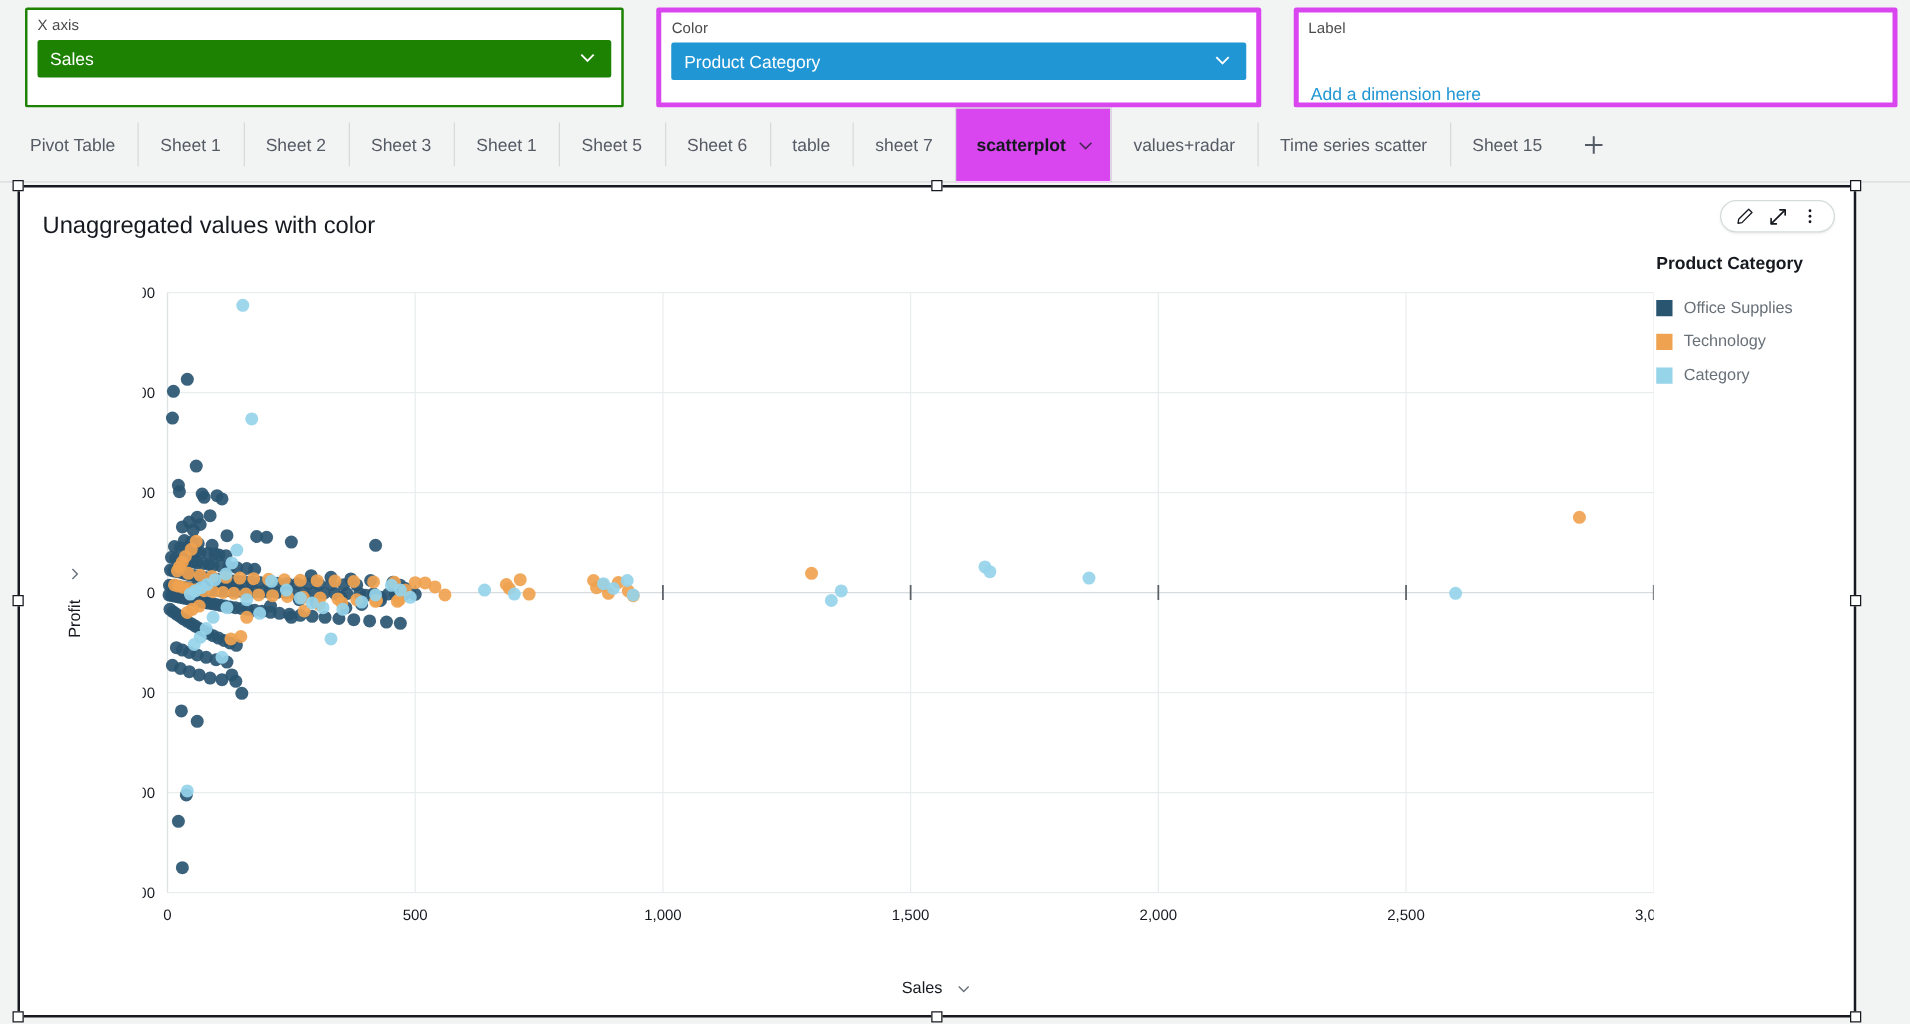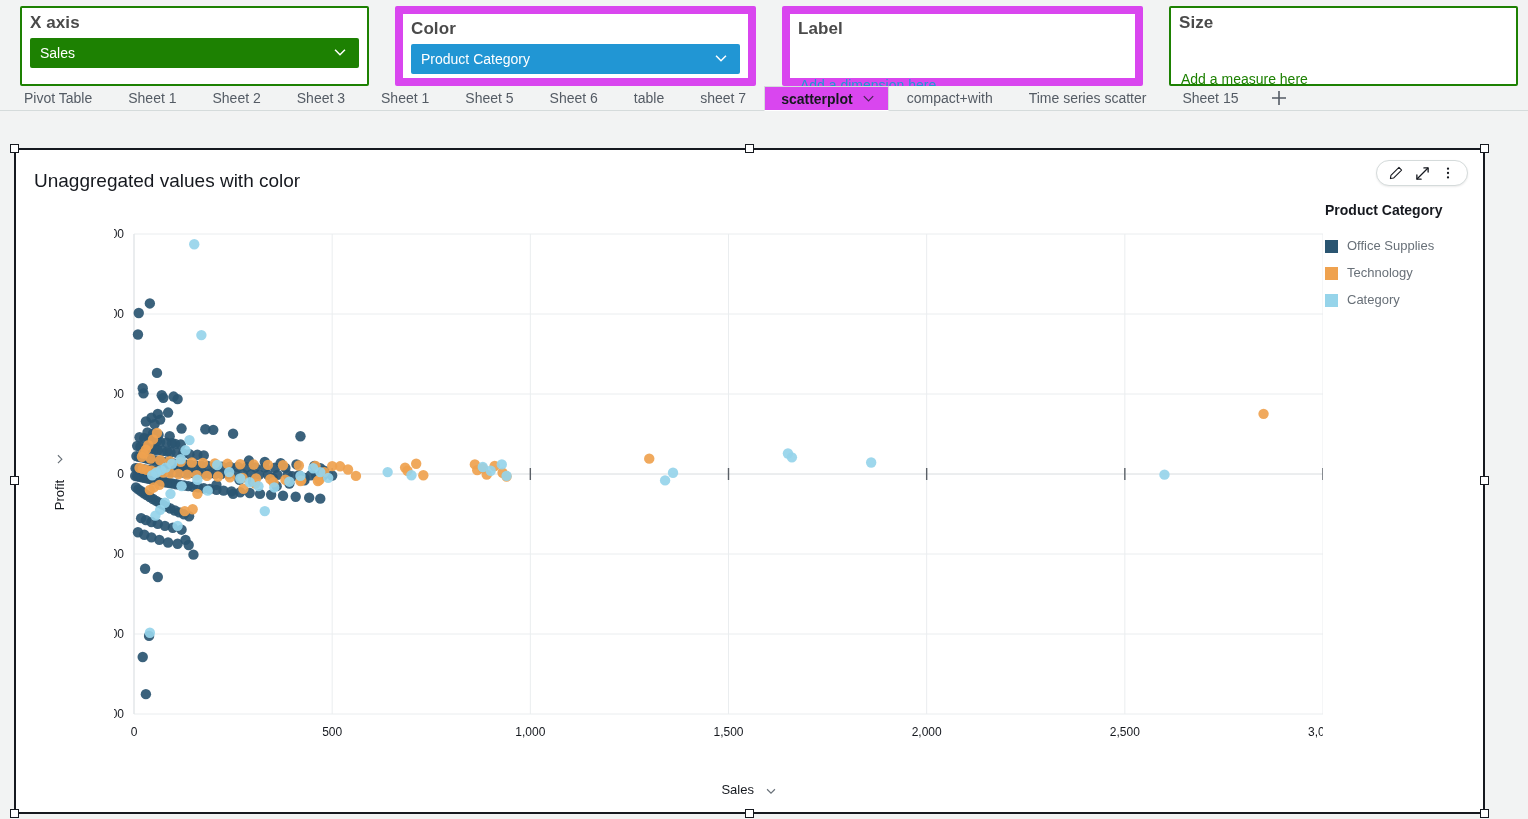--- a/index.html
+++ b/index.html
@@ -18,24 +18,24 @@
     height: 86px;
   }
   .well {
     flex: 1 1 0;
     background: #ffffff;
     border-radius: 2px;
     padding: 5px 8px 8px 8px;
     position: relative;
   }
   .well.green  { border: 2px solid #1d8102; }
-  .well.blue   { border: 8px solid #d946ef; }
+  .well.blue   { border: 4px solid #d946ef; }
   .well-label {
-    font-size: 17px;
-    font-weight: bold;
+    font-size: 12px;
+    font-weight: normal;
     color: #4a4a4a;
     margin-bottom: 5px;
     letter-spacing: .1px;
   }
   .pill {
     height: 30px;
     border-radius: 2px;
     display: flex;
     align-items: center;
     justify-content: space-between;
@@ -51,21 +51,21 @@
     font-size: 14px;
     padding: 6px 2px 0 2px;
     cursor: pointer;
     margin-top: 32px;
   }
   .placeholder.green { color: #1d8102; }
   .placeholder.blue  { color: #2196d4; }
 
   
   #sheet-tabs {
-    height: 25px;
+    height: 60px;
     display: flex;
     align-items: stretch;
     padding-left: 6px;
     border-bottom: 1px solid #d5dbdb;
     background: #f2f3f3;
     position: relative;
   }
   .tab {
     display: flex;
     align-items: center;
@@ -238,24 +238,20 @@
         <span>Product Category</span>
         <span><svg class="chev" viewBox="0 0 20 20">
             <path d="M4.5 7.5 L10 13 L15.5 7.5" fill="none" stroke="#ffffff" stroke-width="1.7"></path>
           </svg></span>
       </div>
     </div>
     <div class="well blue">
       <div class="well-label">Label</div>
       <div class="placeholder blue">Add a dimension here</div>
     </div>
-    <div class="well green">
-      <div class="well-label">Size</div>
-      <div class="placeholder green">Add a measure here</div>
-    </div>
   </div>
 
 <div id="sheet-tabs">
   <div class="tab">
       <span>Pivot Table</span>
     </div>
     <div class="tab">
       <span>Sheet 1</span>
     </div>
     <div class="tab">
@@ -279,21 +275,21 @@
     <div class="tab">
       <span>sheet 7</span>
     </div>
     <div class="tab active">
       <span>scatterplot</span>
       <svg class="tabchev" viewBox="0 0 16 16">
         <path d="M3 5.5 L8 10.5 L13 5.5" fill="none" stroke="#16191f" stroke-width="1.3"></path>
       </svg>
     </div>
     <div class="tab">
-      <span>compact+with</span>
+      <span>values+radar</span>
     </div>
     <div class="tab">
       <span>Time series scatter</span>
     </div>
     <div class="tab">
       <span>Sheet 15</span>
     </div>
     <div id="add-sheet">
     <svg width="20" height="20" viewBox="0 0 20 20">
       <path d="M10 3 L10 17 M3 10 L17 10" stroke="#545b64" stroke-width="1.6" fill="none"></path>

